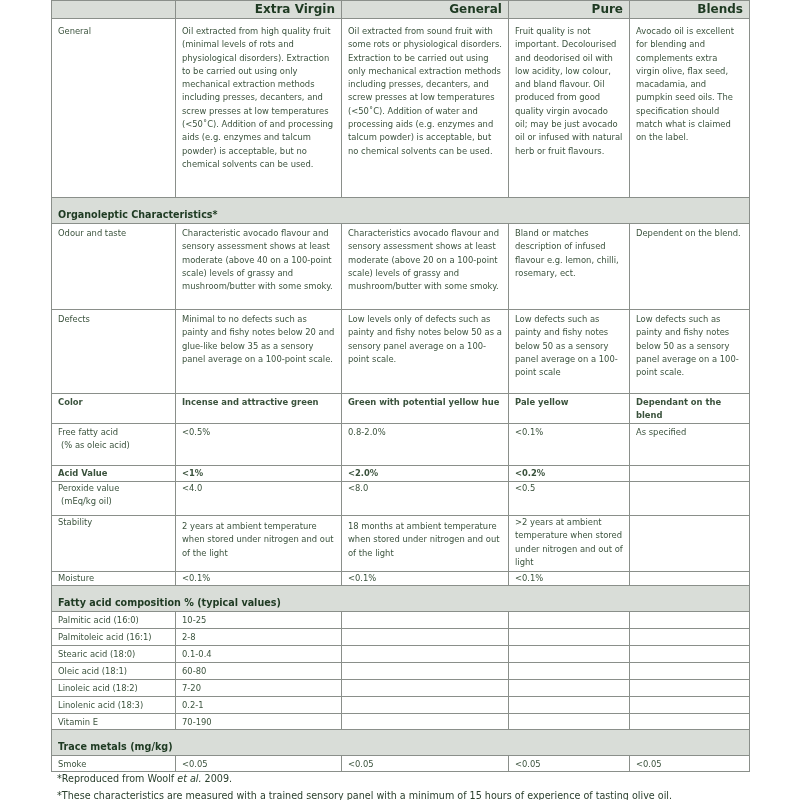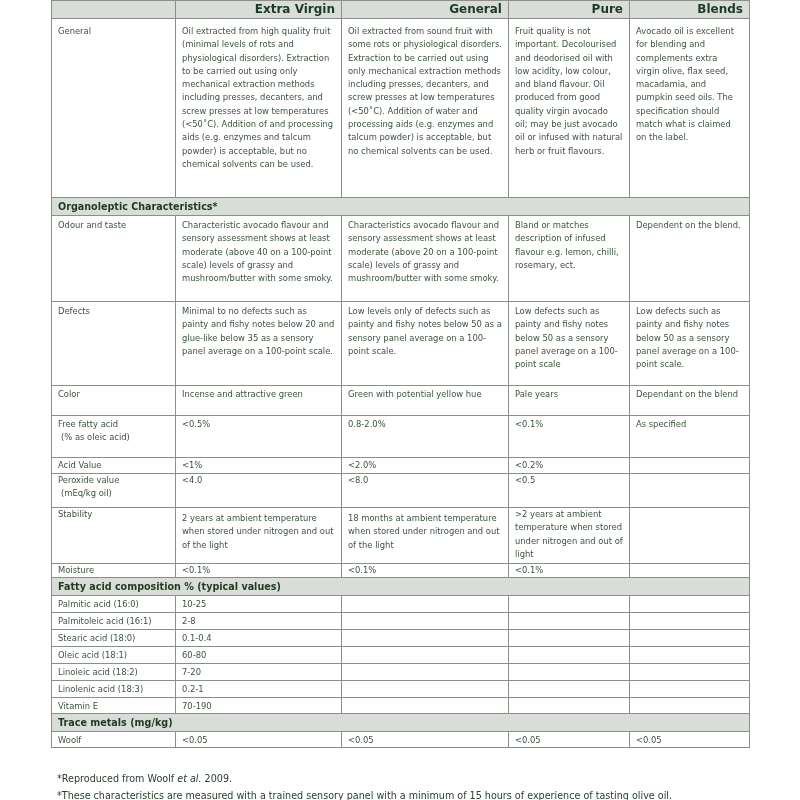--- a/index.html
+++ b/index.html
@@ -10,27 +10,27 @@
   table.spec td, table.spec th { border: 1px solid #8a8f8a; vertical-align: top;
                padding: 0 6px; font-size: 8.4px; line-height: 13.3px; text-align: left;
                font-weight: normal; color: #3a523c; }
   col.c0 { width: 124px; } col.c1 { width: 166px; } col.c2 { width: 167px; }
   col.c3 { width: 121px; } col.c4 { width: 120px; }
   tr.head th { background: #d9ddd8; font-weight: bold; color: #1e3a22; font-size: 12px;
                height: 17px; line-height: 17px; padding-top: 0; text-align: right; }
   tr.head th.blank { background: #d9ddd8; }
   td.label { font-size: 10px; color: #2f4731; }
   tr.section td { background: #d9ddd8; font-weight: bold; color: #1e3a22;
-                  font-size: 9.6px; height: 17px; line-height: 17px; padding-top: 0; }
+                  font-size: 9.6px; height: 17px; line-height: 17px; padding-top: 8px; }
   tr.r-general td { height: 172px; padding-top: 6px; }
   tr.r-odour td { height: 82px; padding-top: 3px; }
   tr.r-defects td { height: 80px; padding-top: 3px; }
-  tr.r-color td { height: 27px; padding-top: 2px; }
+  tr.r-color td { height: 27px; padding-top: 2px; font-weight: bold; }
   tr.r-ffa td { height: 39px; padding-top: 2px; }
-  tr.r-acid td { height: 15px; padding-top: 0; line-height: 15px; }
+  tr.r-acid td { height: 15px; padding-top: 0; line-height: 15px; font-weight: bold; }
   tr.r-perox td { height: 33px; padding-top: 0; }
   tr.r-stab td { height: 51px; padding-top: 0; margin-top: 15px; }
   tr.r-stab td.tall { padding-top: 0; }
   tr.r-stab td.pad { padding-top: 4px; }
   tr.r-smoke td, tr.r-moist td { height: 13px; line-height: 13px; padding-top: 0; }
   tr.r-fa td { height: 16px; line-height: 16px; padding-top: 0; }
   tr.r-fa td.val { font-size: 8.4px; }
   tr.r-vite td, tr.r-copper td { height: 14px; line-height: 14px; padding-top: 1px; }
   .footnotes { position: absolute; left: 57px; top: 770px; font-size: 9.6px;
                color: #2a3f2c; line-height: 17px; }
@@ -81,21 +81,21 @@
     <td>Minimal to no defects such as painty and fishy notes below 20 and glue-like below 35 as a sensory panel average on a 100-point scale.</td>
     <td>Low levels only of defects such as painty and fishy notes below 50 as a sensory panel average on a 100-point scale.</td>
     <td>Low defects such as painty and fishy notes below 50 as a sensory panel average on a 100-point scale</td>
     <td>Low defects such as painty and fishy notes below 50 as a sensory panel average on a 100-point scale.</td>
   </tr>
 
   <tr class="r-color">
     <td class="label">Color</td>
     <td>Incense and attractive green</td>
     <td>Green with potential yellow hue</td>
-    <td>Pale years</td>
+    <td>Pale yellow</td>
     <td>Dependant on the blend</td>
   </tr>
 
   <tr class="r-ffa">
     <td class="label">
       <div>Free fatty acid</div>
       <div style="padding-left:3px">(% as oleic acid)</div>
     </td>
     <td>&lt;0.5%</td>
     <td>0.8-2.0%</td>
@@ -191,21 +191,21 @@
     <td>70-190</td>
     <td></td>
     <td></td>
     <td></td>
   </tr>
 
   <tr class="section">
     <td colspan="5">Trace metals (mg/kg)</td>
   </tr>
   <tr class="r-copper">
-    <td class="label">Woolf</td>
+    <td class="label">Smoke</td>
     <td>&lt;0.05</td>
     <td>&lt;0.05</td>
     <td>&lt;0.05</td>
     <td>&lt;0.05</td>
   </tr>
 </tbody>
   </table>
 
 <div class="footnotes">
   <div><span>*Reproduced from Woolf </span><em>et al.</em><span> 2009.</span></div>

